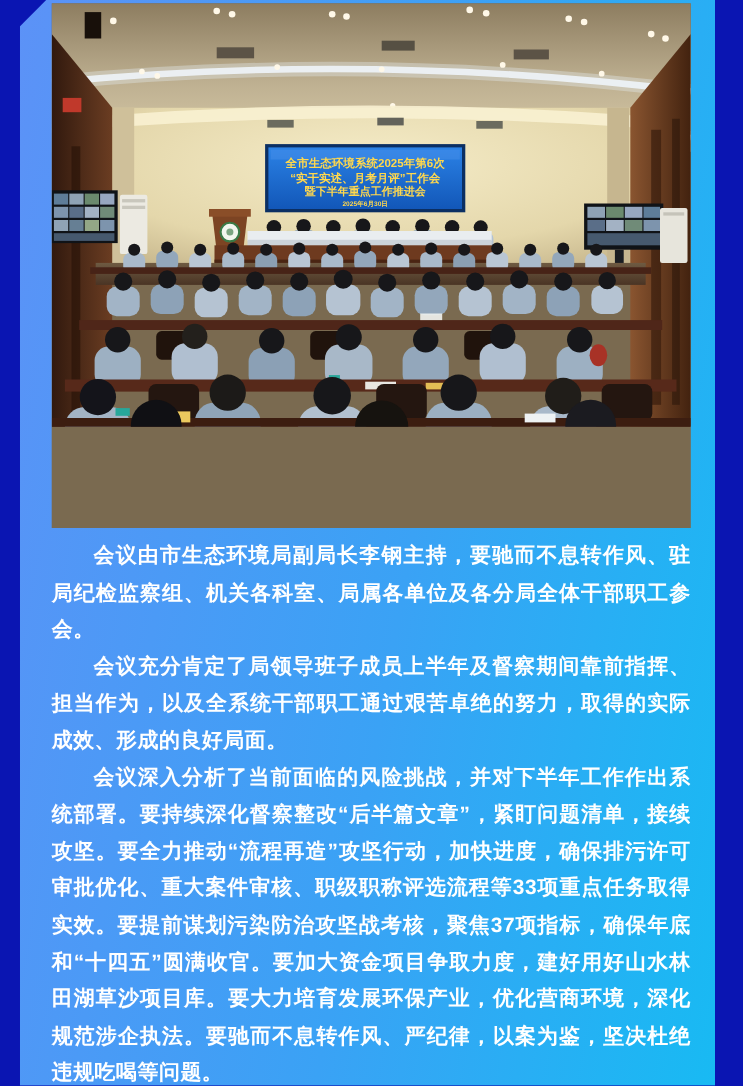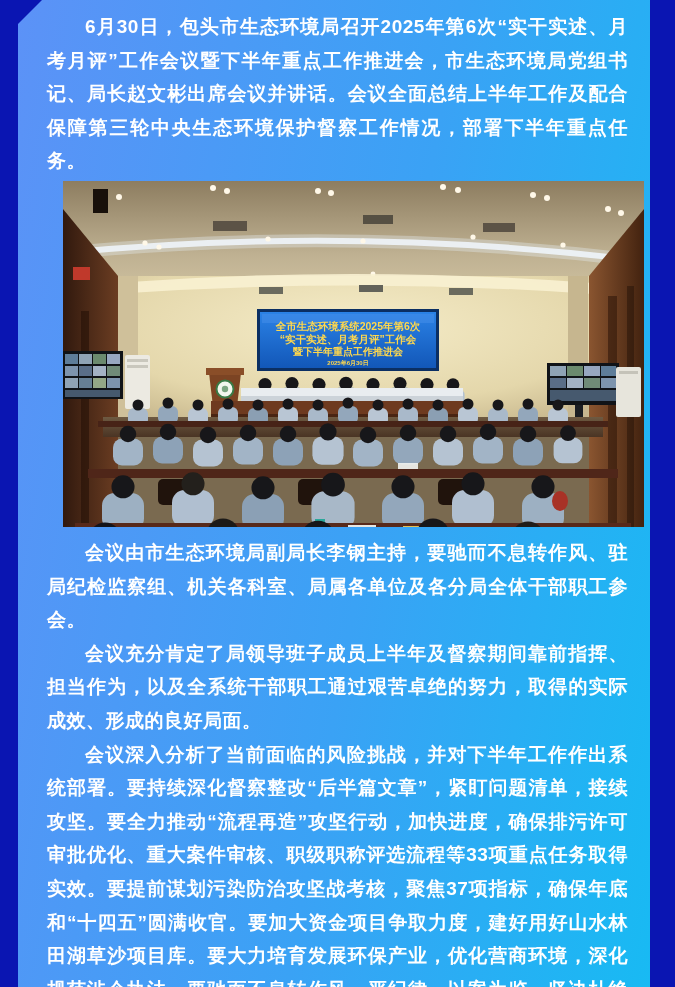--- a/index.html
+++ b/index.html
@@ -18,33 +18,32 @@
     color:#ffffff;
   }
   .content p{
     margin:0;padding:0;
     font-size:19px;line-height:33.6px;font-weight:700;
     text-indent:2em;text-align:justify;
     letter-spacing:.5px;
   }
   .content p:first-child{padding-top:10px;}
   .photo{
-    width:581px;height:346px;margin:3px 0 9px 16px;
+    width:581px;height:477px;margin:3px 0 9px 0;
     background:#7a6a50;overflow:hidden;
   }
   .photo svg{display:block;}
   .scr-t{fill:#ffd84d;font-weight:bold;font-family:"Liberation Sans","DejaVu Sans",sans-serif;}
 </style>
 </head>
 <body>
 
 <div class="panel">
   <div class="content">
 
-    <p>6月30日，包头市生态环境局召开2025年第6次“实干实述、月考月评”工作会议暨下半年重点工作推进会，市生态环境局党组书记、局长赵文彬出席会议并讲话。会议全面总结上半年工作及配合保障第三轮中央生态环境保护督察工作情况，部署下半年重点任务。</p>
 
     <div class="photo">
       <svg width="581" height="385" viewBox="0 0 581 385" xmlns="http://www.w3.org/2000/svg">
         <defs>
           <linearGradient id="ceilG" x1="0" y1="0" x2="0" y2="1">
             <stop offset="0" stop-color="#8d7d60"></stop>
               <stop offset="0.55" stop-color="#bfb192"></stop>
               <stop offset="1" stop-color="#d8cba8"></stop>
           </linearGradient>
           <radialGradient id="stageGlow" cx="0.5" cy="0.35" r="0.75">

